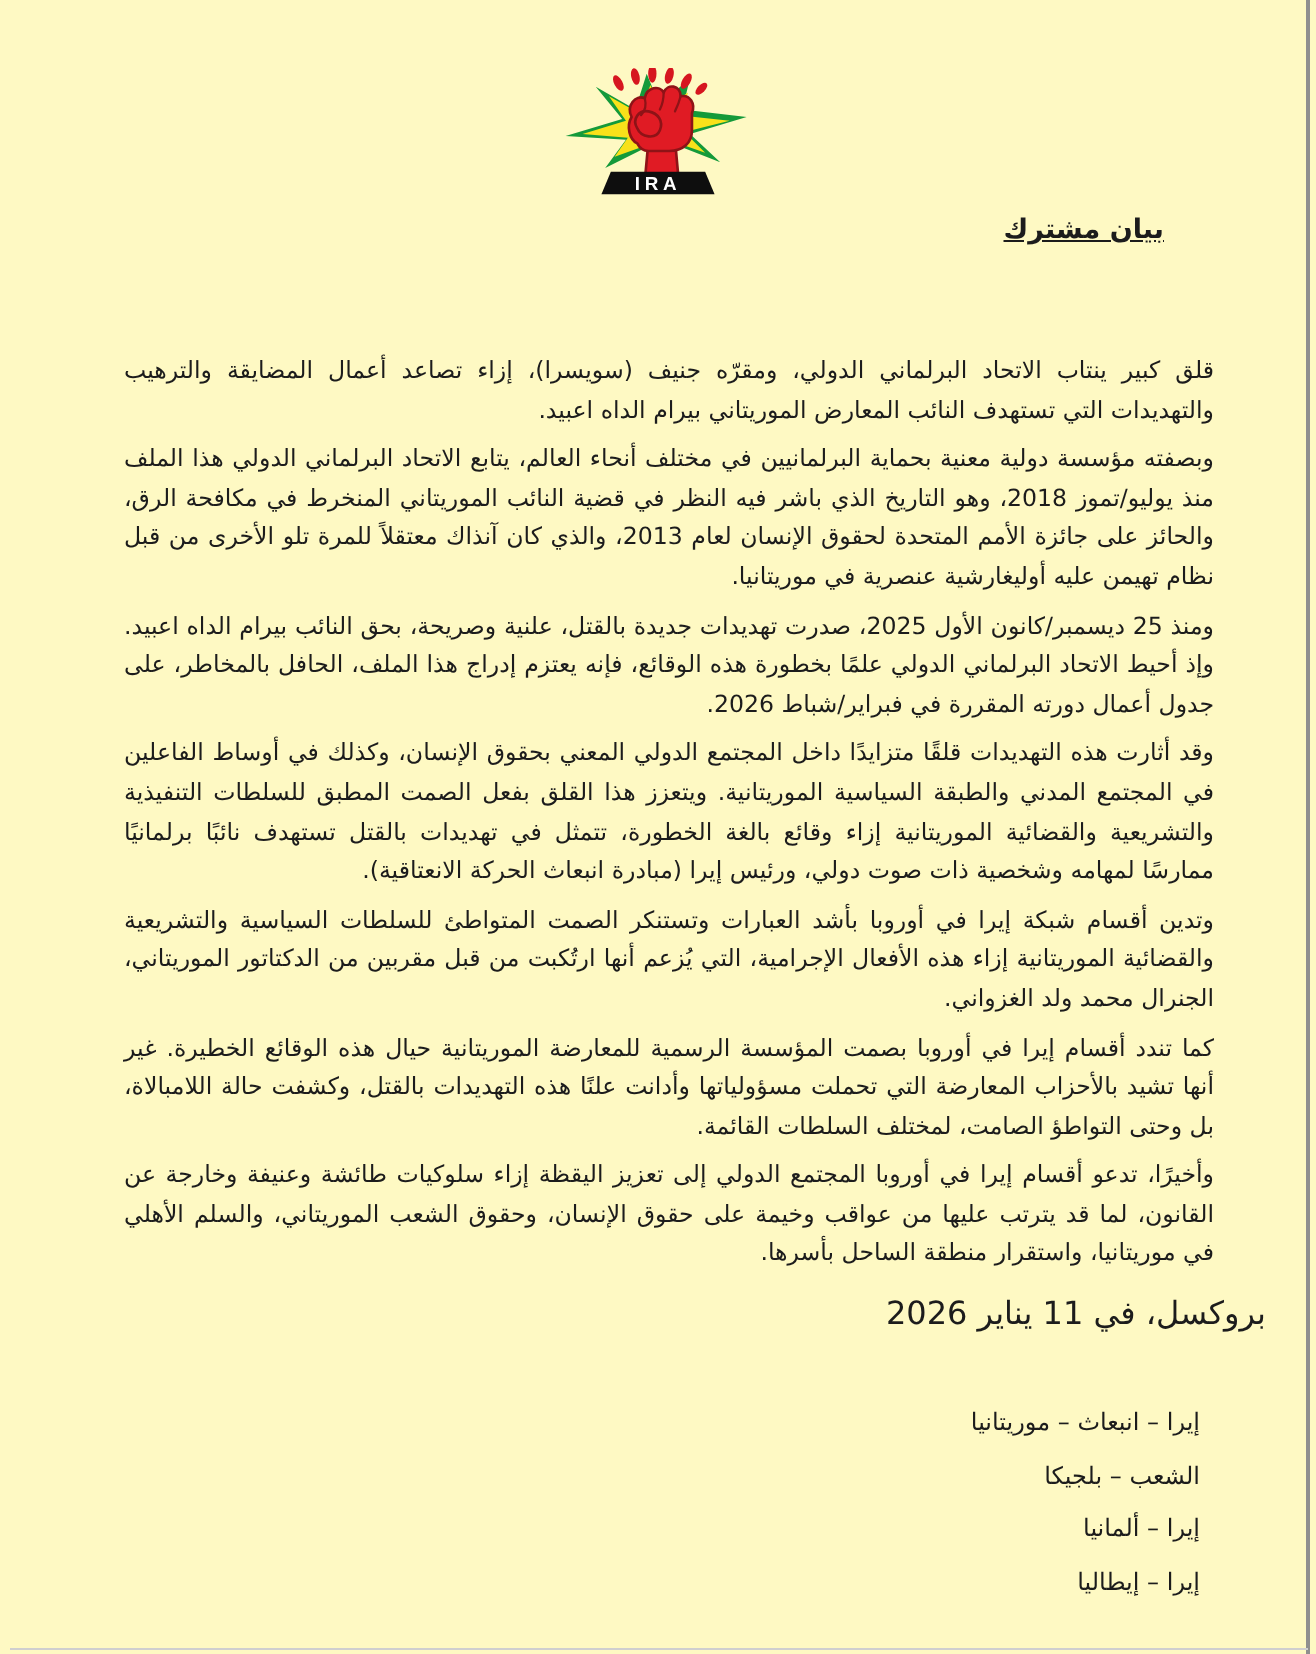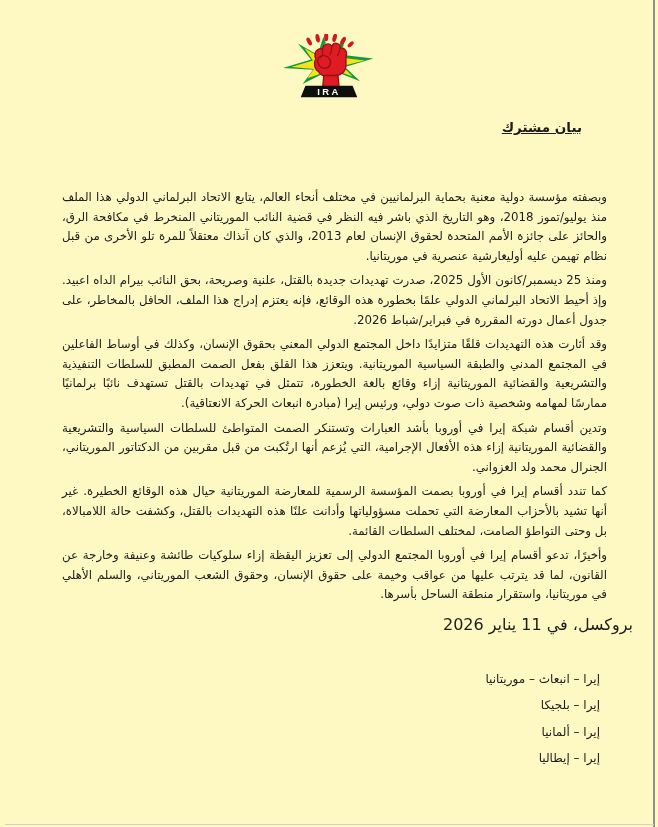--- a/index.html
+++ b/index.html
@@ -12,21 +12,21 @@
     overflow:hidden;
   }
   
   .edge-right  { position:absolute; top:0; right:3px; width:2px; height:827px; background:#8f8f8f; }
   .edge-bottom { position:absolute; left:5px; right:4px; bottom:2px; height:1px; background:#cfcfcf; }
 
   .logo-wrap { padding-top:34px; width:96px; margin:0 auto; }
   .logo-wrap svg { display:block; width:96px; height:66px; }
 
   .doc-title {
-    margin:18px 76px 0 0;
+    margin:6px 76px 0 0;
     text-align:right; direction:rtl;
     font-size:13.5px; font-weight:bold;
     text-decoration:underline;
     line-height:18px;
   }
 
   .content { margin-top:52px; padding:0 51px 0 62px; direction:rtl; }
   .para {
     margin:0 0 5px 0;
     font-size:11.8px; line-height:19.6px;
@@ -83,41 +83,42 @@
 
       <path d="M25,55 L75,55 L80,67 L20,67 Z" fill="#0e0e0e"></path>
       <text class="banner-text" x="50" y="64.5" text-anchor="middle">IRA</text>
     </svg>
   </div>
 
   <h1 class="doc-title">بيان مشترك</h1>
 
   <div class="content">
 
+      <p class="para">قلق كبير ينتاب الاتحاد البرلماني الدولي، ومقرّه جنيف (سويسرا)، إزاء تصاعد أعمال المضايقة والترهيب والتهديدات التي تستهدف النائب المعارض الموريتاني بيرام الداه اعبيد.</p>
 
       <p class="para">وبصفته مؤسسة دولية معنية بحماية البرلمانيين في مختلف أنحاء العالم، يتابع الاتحاد البرلماني الدولي هذا الملف منذ يوليو/تموز 2018، وهو التاريخ الذي باشر فيه النظر في قضية النائب الموريتاني المنخرط في مكافحة الرق، والحائز على جائزة الأمم المتحدة لحقوق الإنسان لعام 2013، والذي كان آنذاك معتقلاً للمرة تلو الأخرى من قبل نظام تهيمن عليه أوليغارشية عنصرية في موريتانيا.</p>
 
       <p class="para">ومنذ 25 ديسمبر/كانون الأول 2025، صدرت تهديدات جديدة بالقتل، علنية وصريحة، بحق النائب بيرام الداه اعبيد. وإذ أحيط الاتحاد البرلماني الدولي علمًا بخطورة هذه الوقائع، فإنه يعتزم إدراج هذا الملف، الحافل بالمخاطر، على جدول أعمال دورته المقررة في فبراير/شباط 2026.</p>
 
       <p class="para">وقد أثارت هذه التهديدات قلقًا متزايدًا داخل المجتمع الدولي المعني بحقوق الإنسان، وكذلك في أوساط الفاعلين في المجتمع المدني والطبقة السياسية الموريتانية. ويتعزز هذا القلق بفعل الصمت المطبق للسلطات التنفيذية والتشريعية والقضائية الموريتانية إزاء وقائع بالغة الخطورة، تتمثل في تهديدات بالقتل تستهدف نائبًا برلمانيًا ممارسًا لمهامه وشخصية ذات صوت دولي، ورئيس إيرا (مبادرة انبعاث الحركة الانعتاقية).</p>
 
       <p class="para">وتدين أقسام شبكة إيرا في أوروبا بأشد العبارات وتستنكر الصمت المتواطئ للسلطات السياسية والتشريعية والقضائية الموريتانية إزاء هذه الأفعال الإجرامية، التي يُزعم أنها ارتُكبت من قبل مقربين من الدكتاتور الموريتاني، الجنرال محمد ولد الغزواني.</p>
 
       <p class="para">كما تندد أقسام إيرا في أوروبا بصمت المؤسسة الرسمية للمعارضة الموريتانية حيال هذه الوقائع الخطيرة. غير أنها تشيد بالأحزاب المعارضة التي تحملت مسؤولياتها وأدانت علنًا هذه التهديدات بالقتل، وكشفت حالة اللامبالاة، بل وحتى التواطؤ الصامت، لمختلف السلطات القائمة.</p>
 
       <p class="para">وأخيرًا، تدعو أقسام إيرا في أوروبا المجتمع الدولي إلى تعزيز اليقظة إزاء سلوكيات طائشة وعنيفة وخارجة عن القانون، لما قد يترتب عليها من عواقب وخيمة على حقوق الإنسان، وحقوق الشعب الموريتاني، والسلم الأهلي في موريتانيا، واستقرار منطقة الساحل بأسرها.</p>
     </div>
 
   <div class="dateline">بروكسل، في 11 يناير 2026</div>
 
   <div class="signatories">
 
       <div class="signatory">إيرا – انبعاث – موريتانيا</div>
 
-      <div class="signatory">إيرا – بلجيكا</div>
+      <div class="signatory">الشعب – بلجيكا</div>
 
       <div class="signatory">إيرا – ألمانيا</div>
 
       <div class="signatory">إيرا – إيطاليا</div>
 
 
     </div>
 
   <div class="edge-right"></div>
   <div class="edge-bottom"></div>

